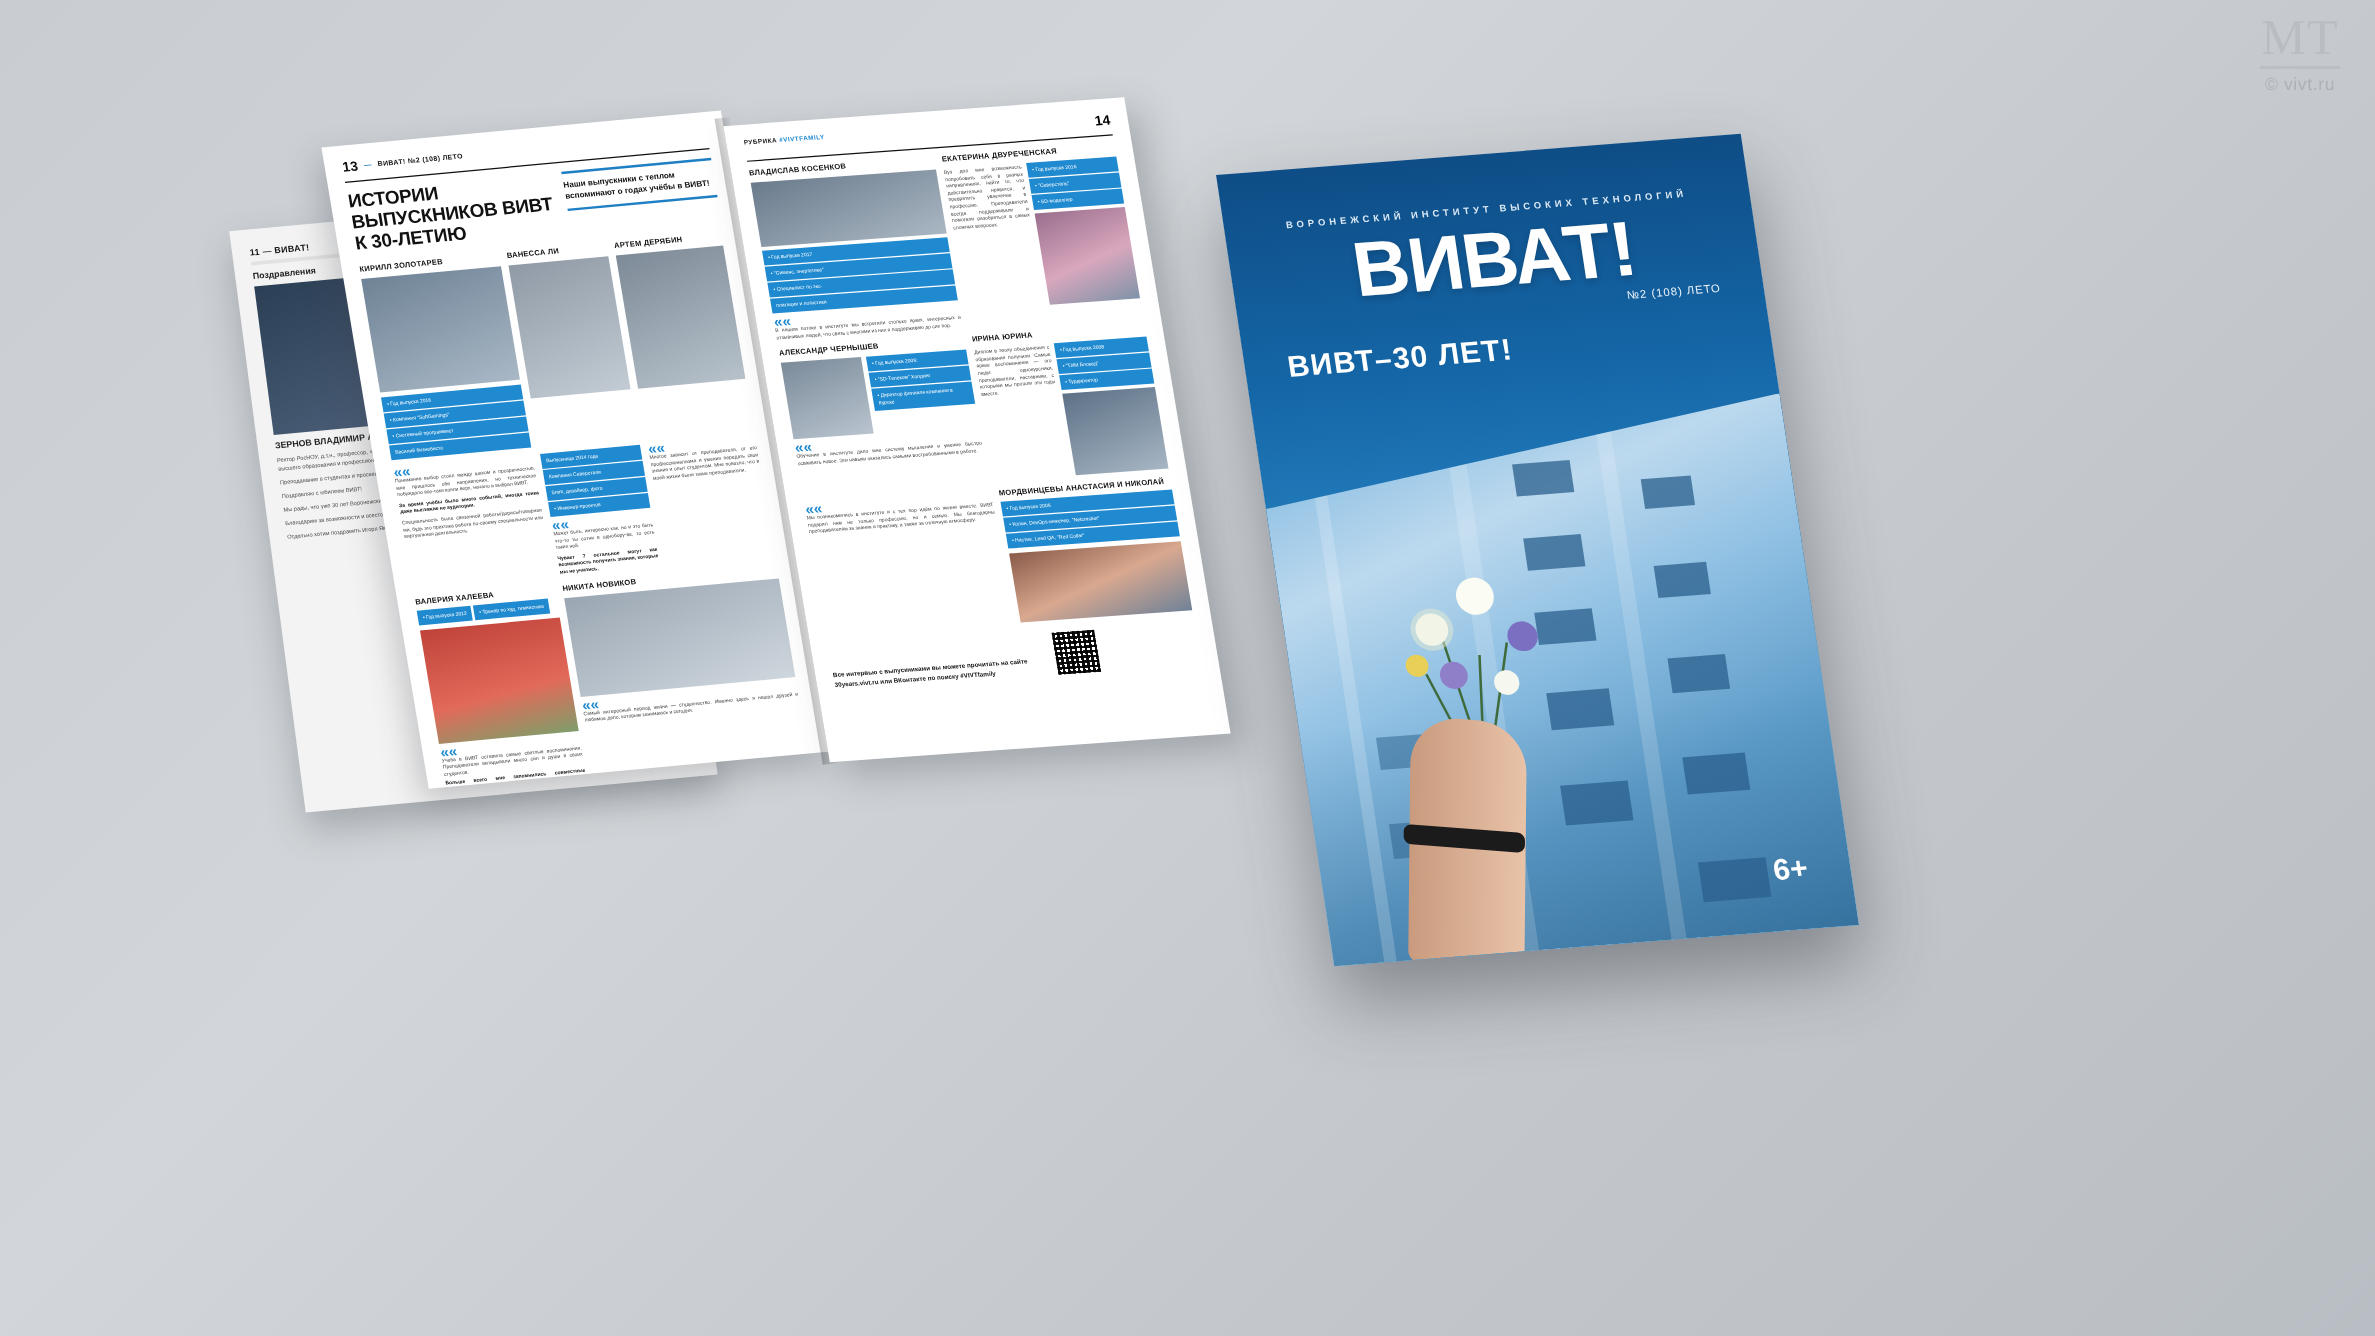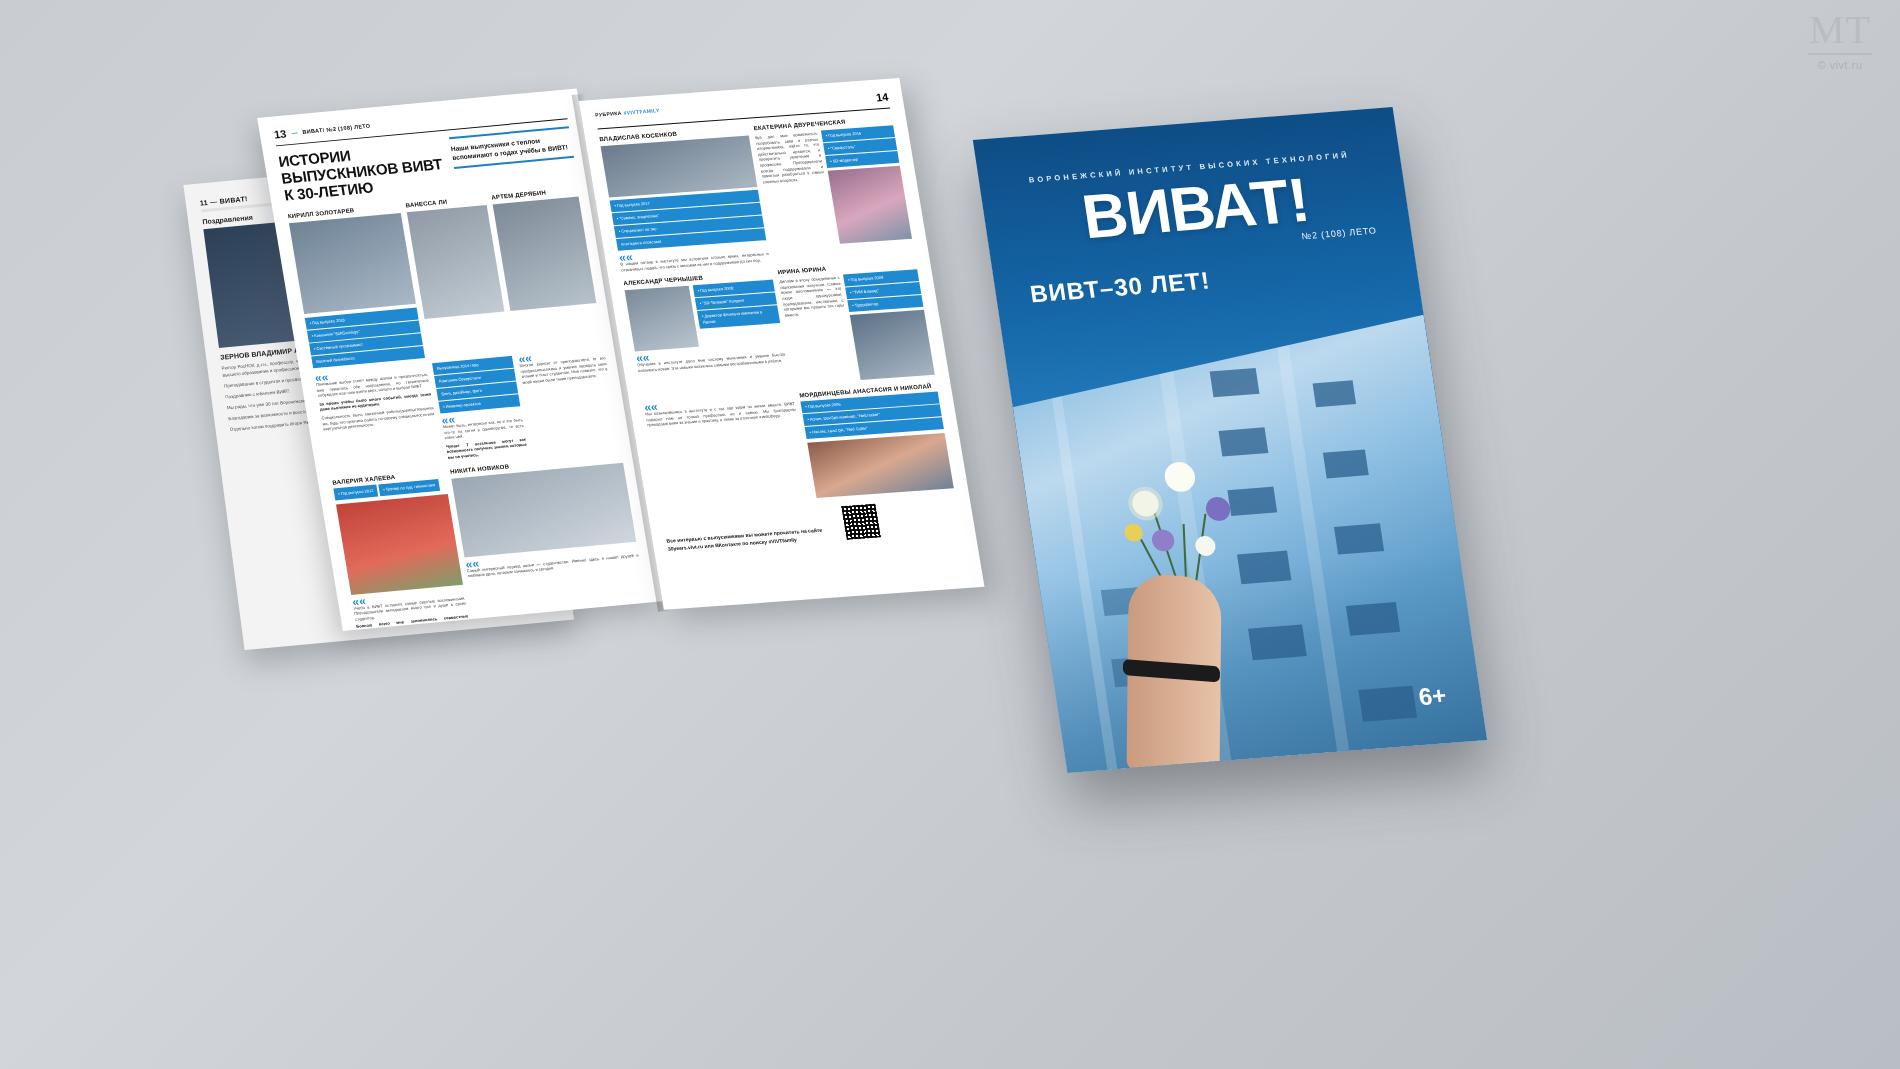--- a/index.html
+++ b/index.html
@@ -14,21 +14,21 @@
   
   .watermark{
     position:absolute;right:22px;top:10px;width:76px;text-align:center;
     color:#9aa0a6;opacity:.85;
   }
   .watermark .mark{
     font-family:"Liberation Serif",serif;font-size:40px;line-height:40px;letter-spacing:1px;
     color:#b6bbc0;
   }
   .watermark .wm-line{height:2px;background:#b6bbc0;margin:3px 6px 4px;}
-  .watermark .wm-text{font-size:11px;color:#a7adb3;letter-spacing:.5px;}
+  .watermark .wm-text{font-size:14px;color:#a7adb3;letter-spacing:.5px;}
   .shadow-soft{box-shadow:0 24px 50px rgba(60,65,72,.35);}
 
   
   .spread{
     position:absolute;left:150px;top:120px;width:760px;height:560px;
     transform:rotate(-9.5deg) skewY(4.2deg);
     transform-origin:left top;
   }
   
   .behind-page{

